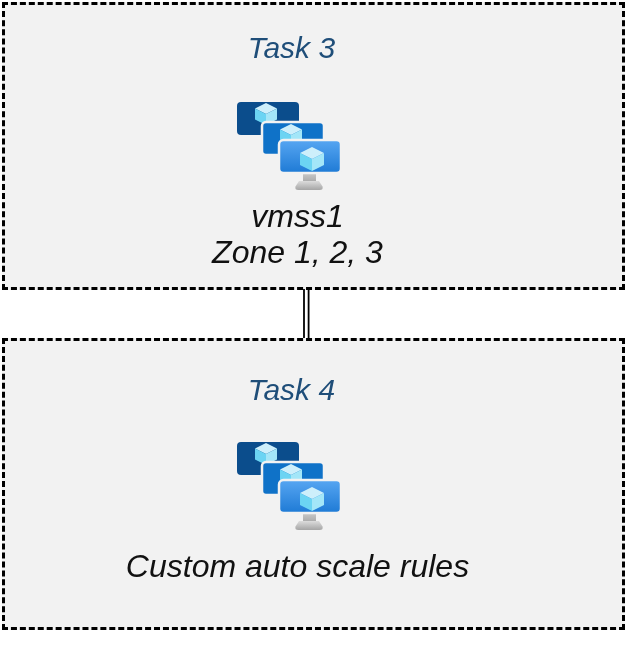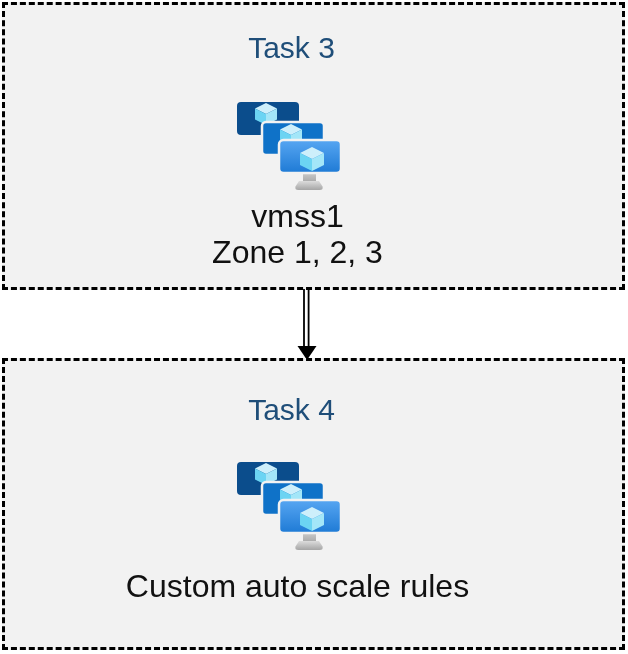--- a/index.html
+++ b/index.html
@@ -7,31 +7,32 @@
     padding: 0;
     background: #ffffff;
     font-family: "Liberation Sans", sans-serif;
   }
   #stage {
     position: relative;
     width: 628px;
     height: 654px;
     background: #ffffff;
     overflow: hidden;
+    font-style: italic;
   }
   .task-box {
     position: absolute;
     left: 2px;
     width: 623px;
     box-sizing: border-box;
     border: 3px dashed var(--border-color, #000);
     background: var(--box-bg, #f2f2f2);
   }
   #box1 { top: 2px;   height: 288px; }
-  #box2 { top: 358px; height: 292px; }
+  #box2 { top: 338px; height: 292px; }
 
   .box-title {
     position: absolute;
     left: 0; right: 0;
     text-align: center;
     transform: translateX(-22px);
     font-size: 30px;
     line-height: 36px;
     color: var(--title-color, #1f4e79);
     white-space: nowrap;

